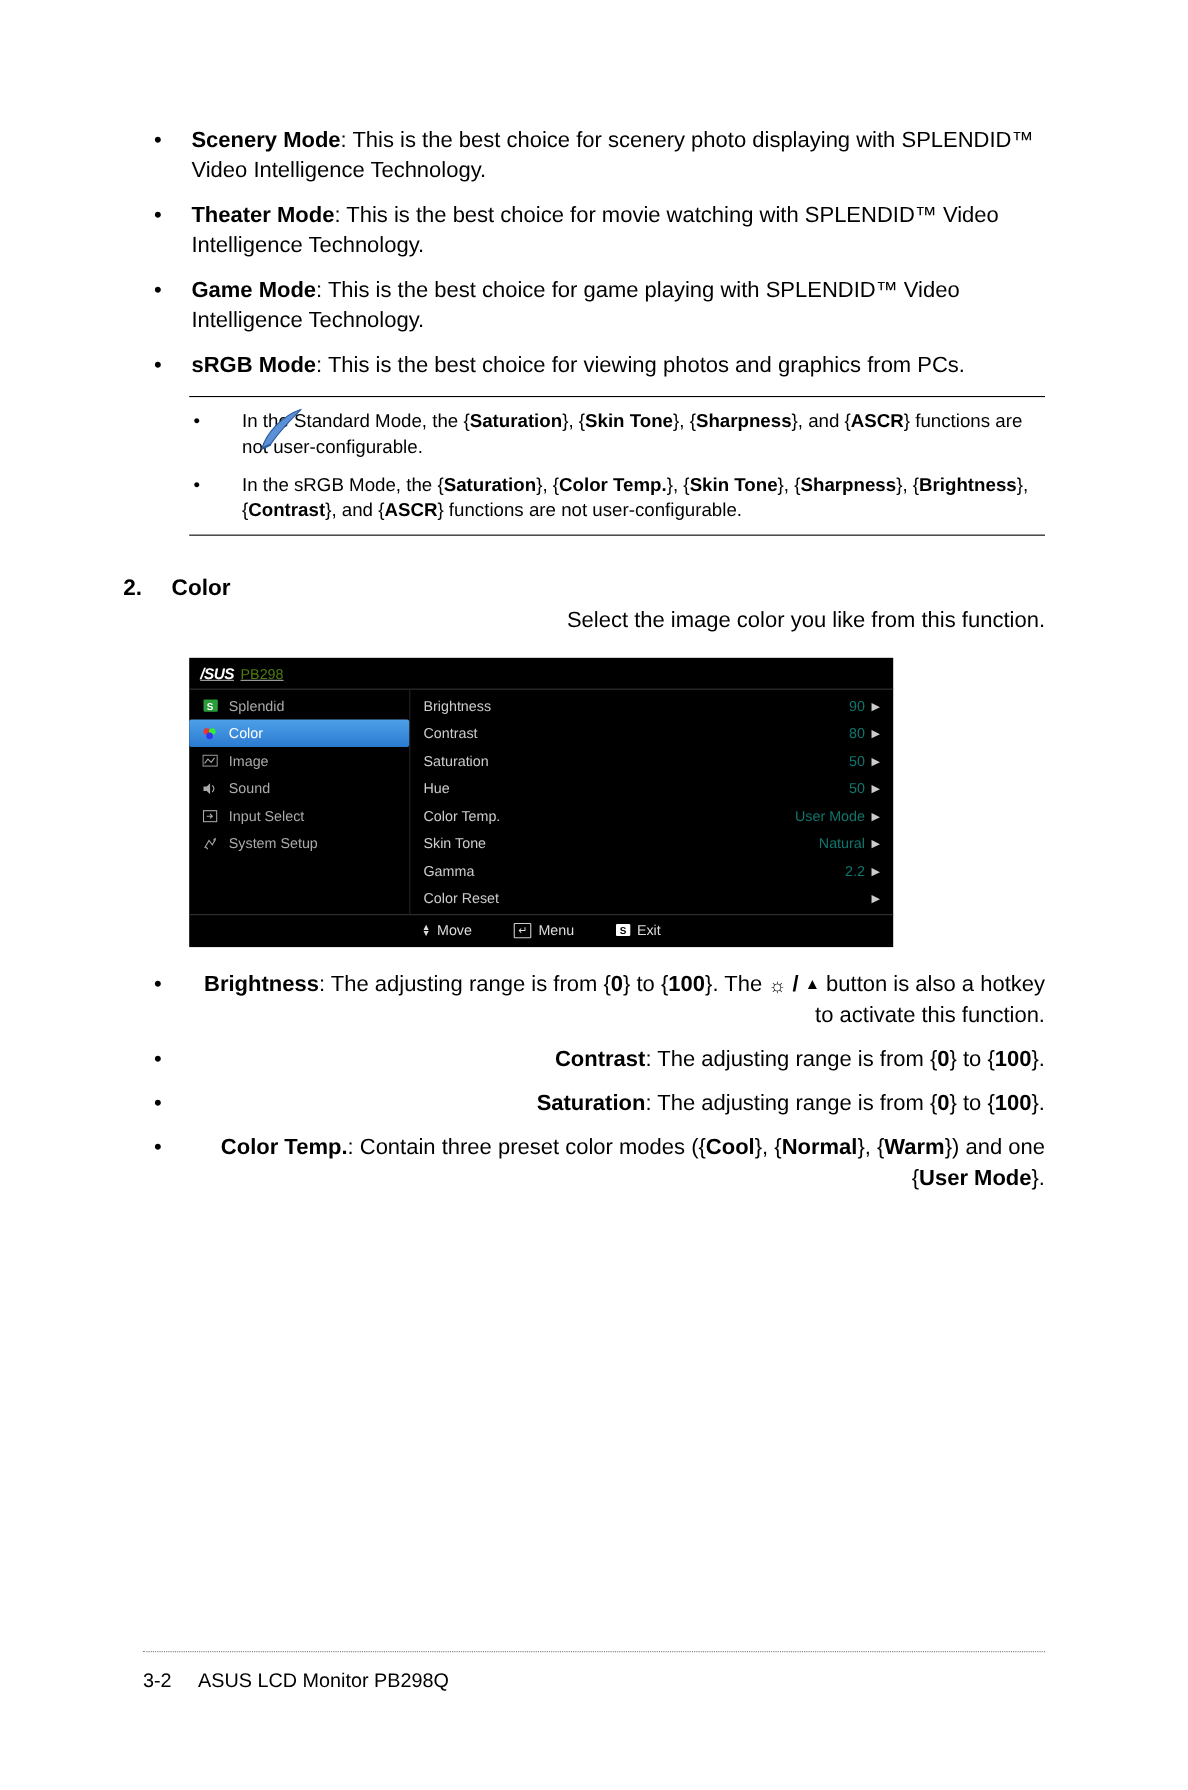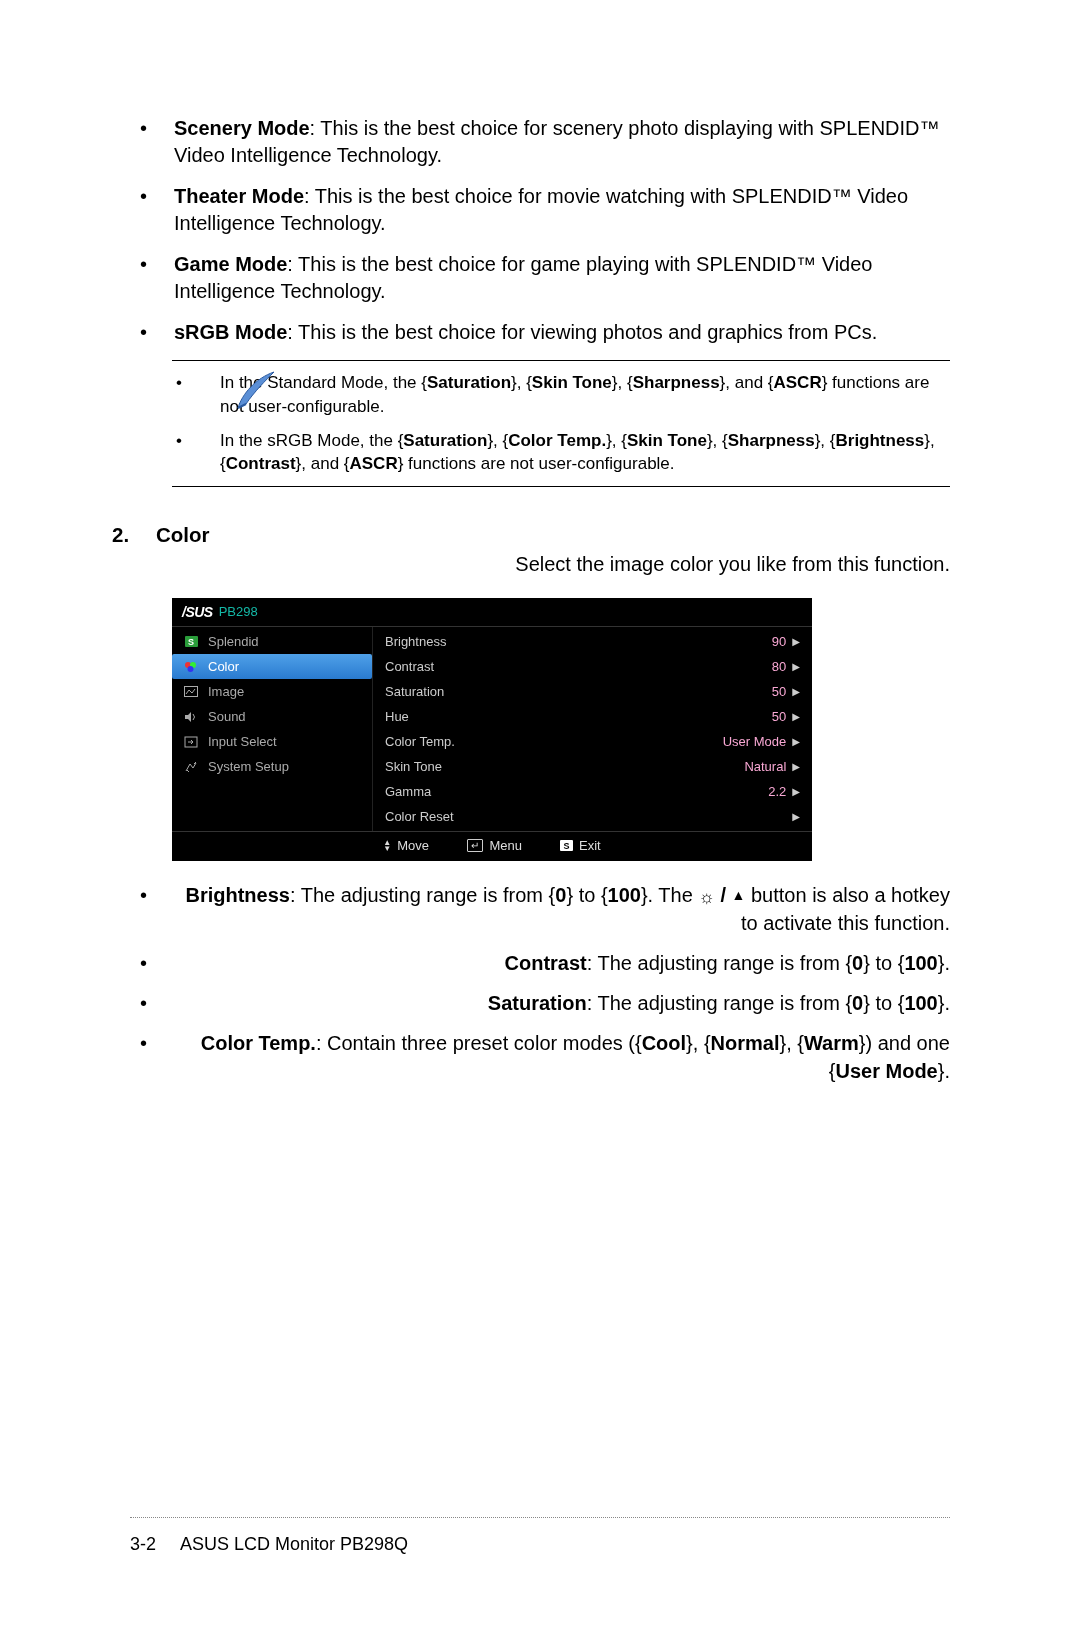--- a/index.html
+++ b/index.html
@@ -84,33 +84,34 @@
   .osd {
     width: 640px;
     margin: 20px 0 20px 60px;
     background: #000;
     color: #aaa;
     font-size: 14px;
     font-family: Arial, sans-serif;
   }
   .osd-header {
     display: flex;
-    align-items: flex-start;
+    align-items: center;
     padding: 6px 10px;
     border-bottom: 1px solid #333;
+    text-decoration: underline;
   }
   .osd-logo {
     color: #fff;
     font-weight: bold;
     font-style: italic;
     font-size: 14px;
     letter-spacing: -0.5px;
     margin-right: 6px;
   }
-  .osd-model { color: #14b8a6; font-size: 13px; }
+  .osd-model { color: #4d7c0f; font-size: 13px; }
   .osd-body { display: flex; }
   .osd-left {
     width: 200px;
     padding: 2px 0;
   }
   .osd-right {
     flex: 1;
     padding: 2px 0;
     border-left: 1px solid #222;
   }
@@ -156,21 +157,21 @@
     justify-content: center;
     border-radius: 1px;
   }
   .setting-row {
     display: flex;
     padding: 5px 12px;
     font-size: 13px;
     align-items: center;
   }
   .setting-row .label { flex: 1; color: #ccc; }
-  .setting-row .value { color: #f9a8d4; margin-right: 6px; }
+  .setting-row .value { color: #0f766e; margin-right: 6px; }
   .setting-row .arrow { color: #ccc; font-size: 10px; }
   .osd-footer {
     display: flex;
     justify-content: center;
     gap: 38px;
     padding: 6px 0 8px 0;
     border-top: 1px solid #333;
     font-size: 13px;
     color: #ddd;
     align-items: center;
@@ -200,21 +201,21 @@
     content: "•";
     position: absolute;
     left: 8px; top: 0;
     font-size: 20px;
   }
   .sun-icon { font-size: 18px; position: relative; top: 1px; }
   .tri-up { font-size: 14px; position: relative; top: -2px; }
 
   .page-footer {
     position: absolute;
-    bottom: 72px;
+    bottom: 88px;
     left: 130px;
     right: 130px;
   }
   .page-footer hr {
     border: none;
     border-top: 1px dotted #888;
     margin-bottom: 16px;
   }
   .page-footer .ftext { font-size: 18px; }
 </style>

